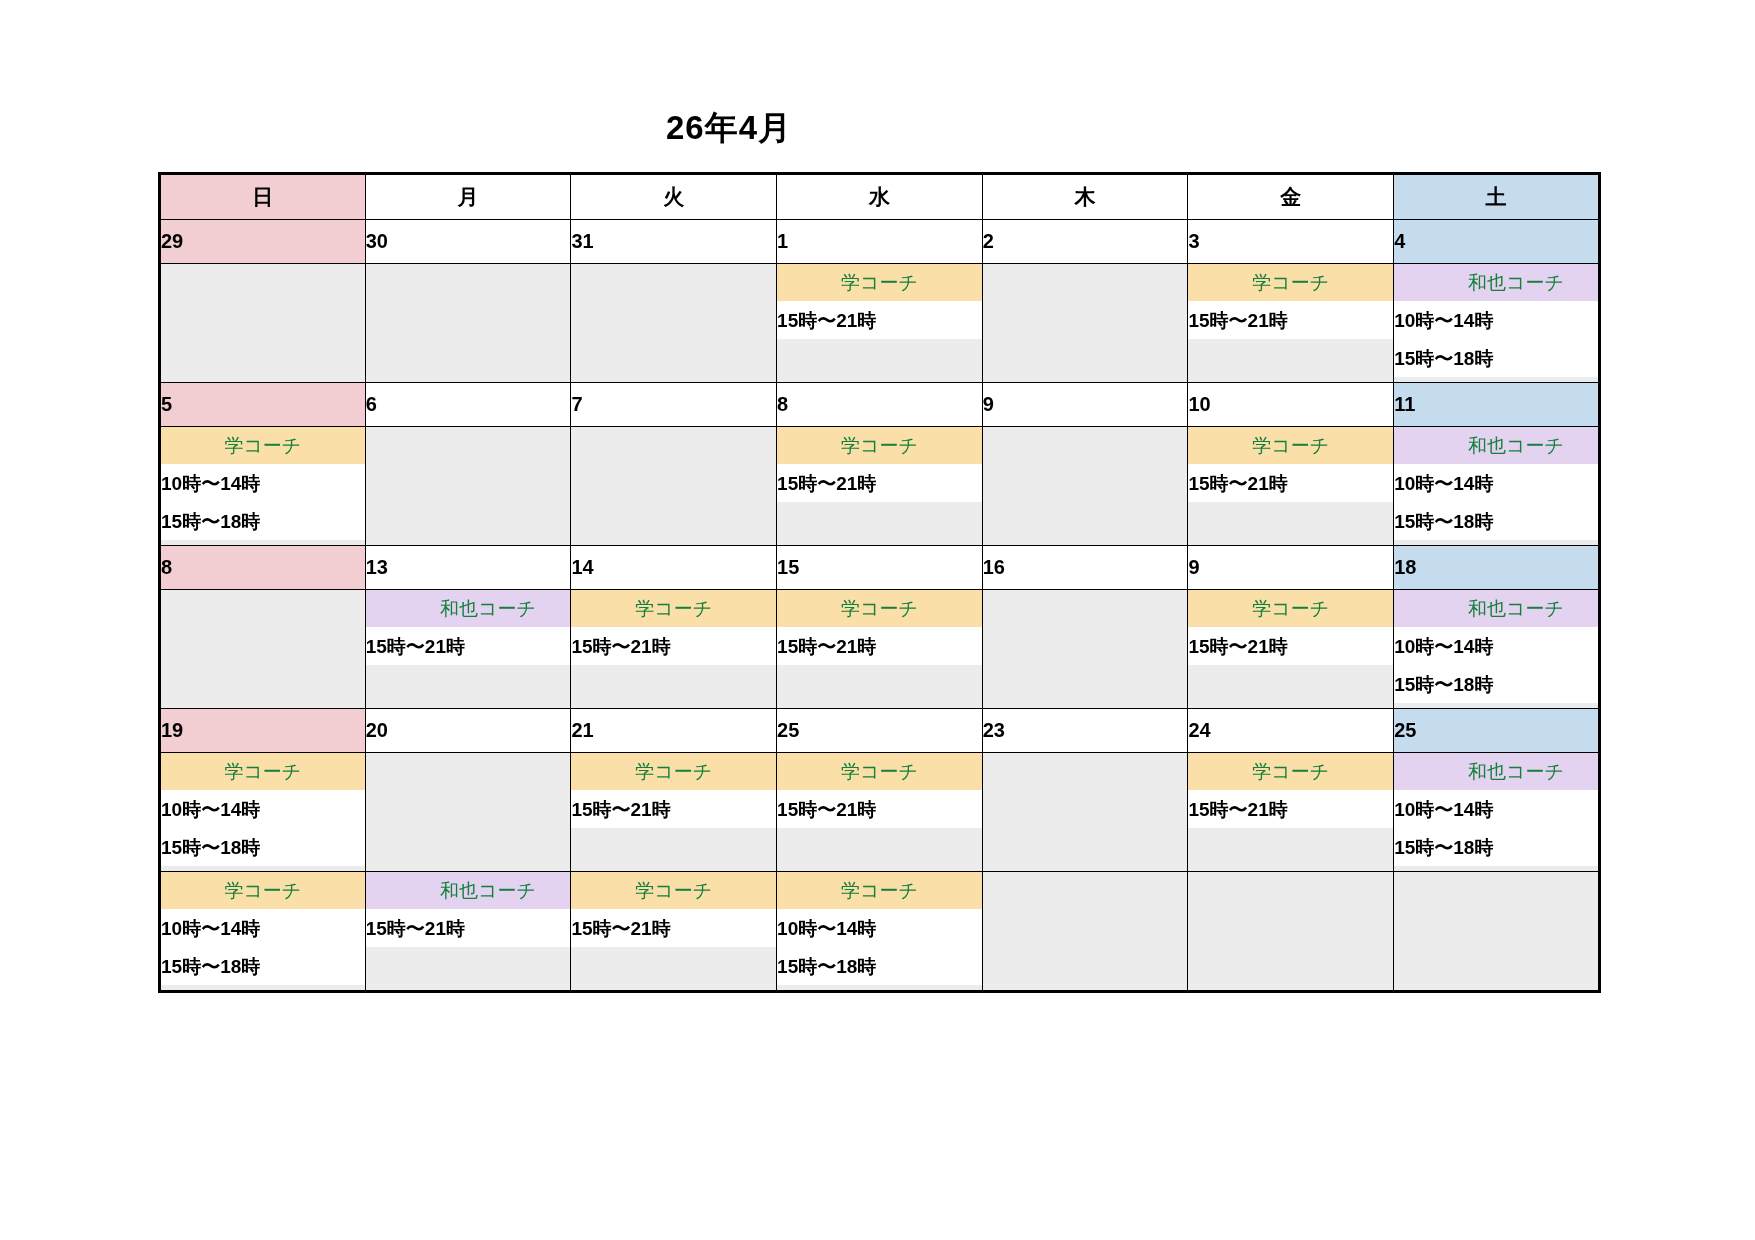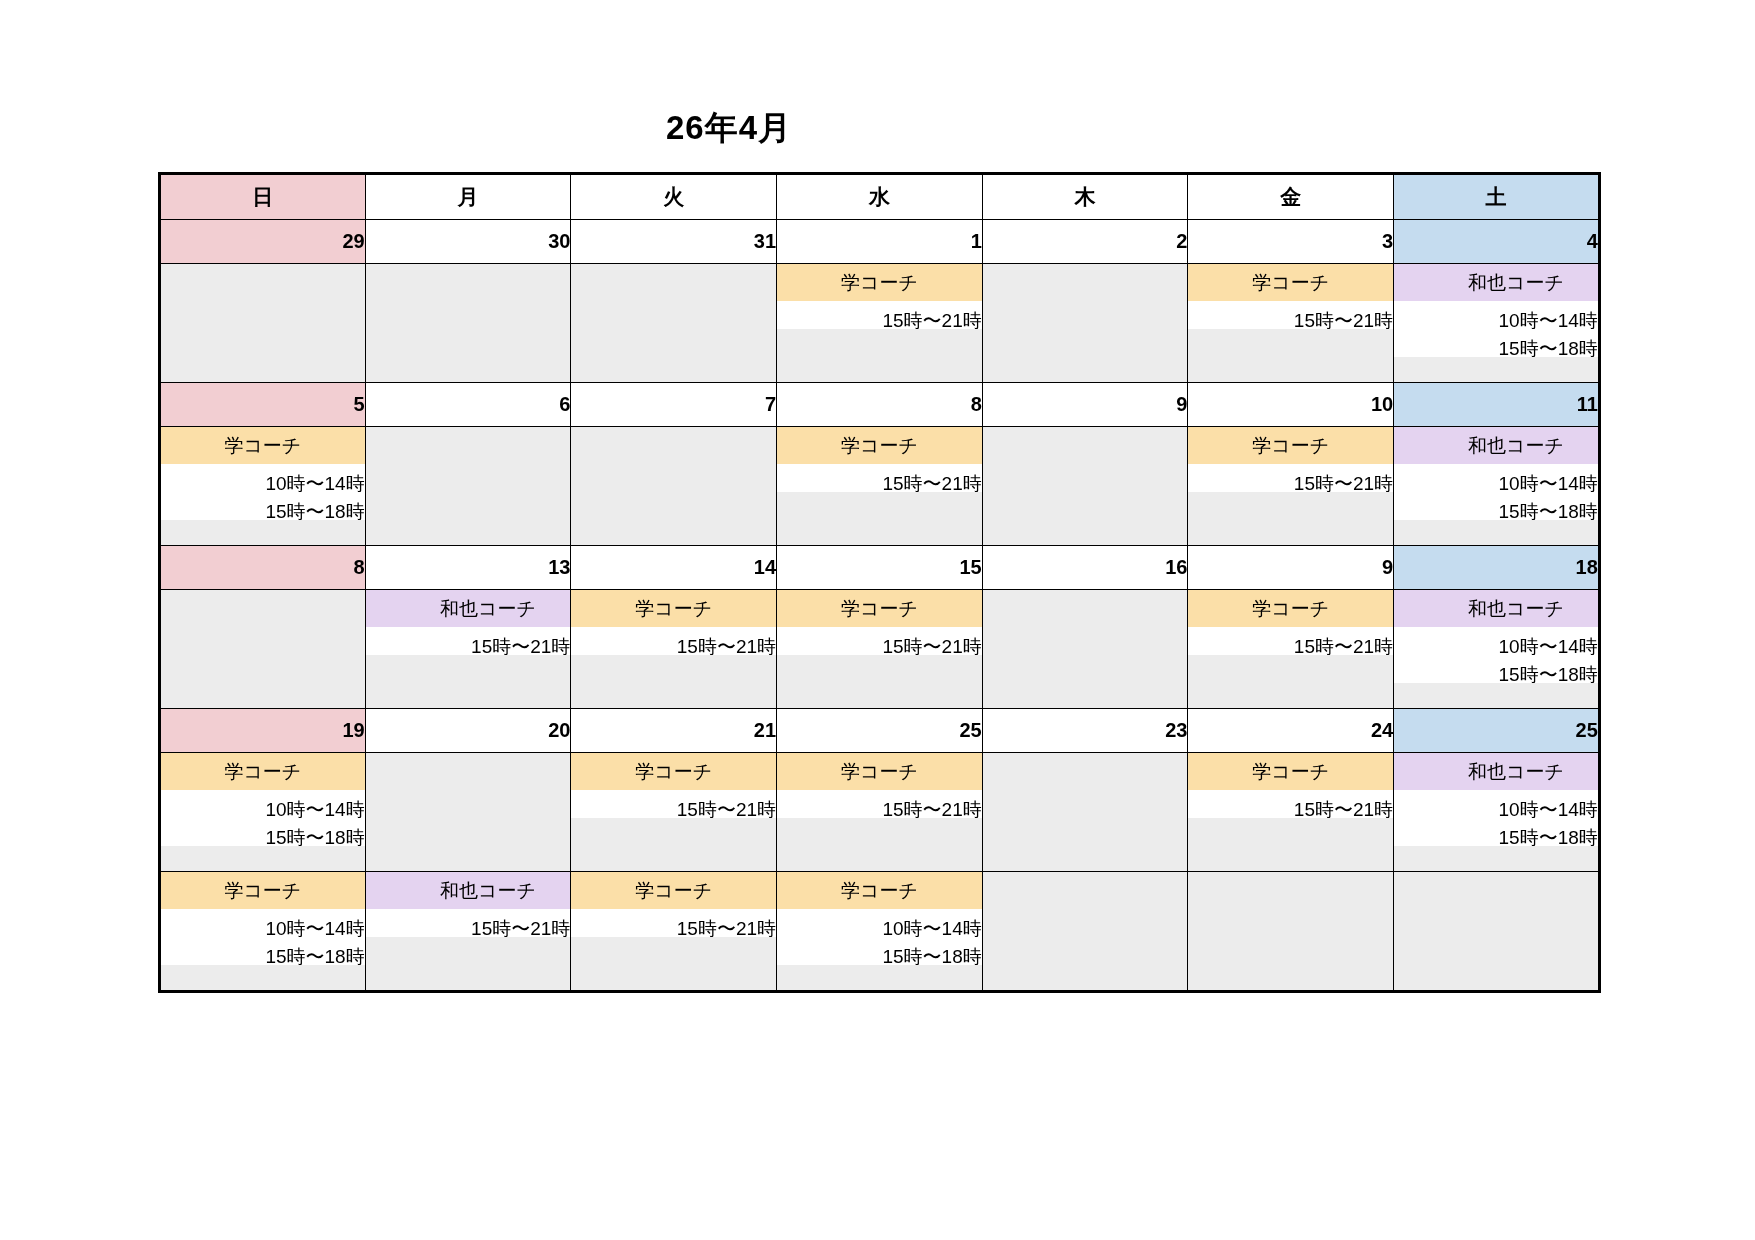--- a/index.html
+++ b/index.html
@@ -57,21 +57,21 @@
     background: #ffffff;
   }
   .dow.sun { background: #f2ced2; }
   .dow.sat { background: #c5dcef; }
 
   
   .datenum {
     height: 43px;
     font-size: 20px;
     font-weight: bold;
-    text-align: right;
+    text-align: left;
     background: #ffffff;
   }
   .datenum.sun { background: #f2ced2; }
   .datenum.sat { background: #c5dcef; }
 
   
   td.evt {
     background: #ececec;
     height: 118px;
     vertical-align: top;
@@ -80,30 +80,30 @@
     display: flex;
     flex-direction: column;
     height: 100%;
   }
   .coach {
     height: 37px;
     line-height: 37px;
     text-align: center;
     font-size: 19px;
     font-weight: normal;
-    color: #000000;
+    color: #15803d;
   }
   .coach.manabu { background: #fbdfa8; }
   .coach.kazuya { background: #e4d3f0; padding-left: 40px; }
   .time {
-    height: 28px;
+    height: 38px;
     line-height: 40px;
-    text-align: right;
+    text-align: left;
     font-size: 19px;
-    font-weight: normal;
+    font-weight: bold;
     background: #ffffff;
     letter-spacing: 0px;
   }
   .filler {
     flex: 1 1 auto;
     background: #ececec;
   }
   .empty-cell {
     width: 100%;
     height: 100%;

